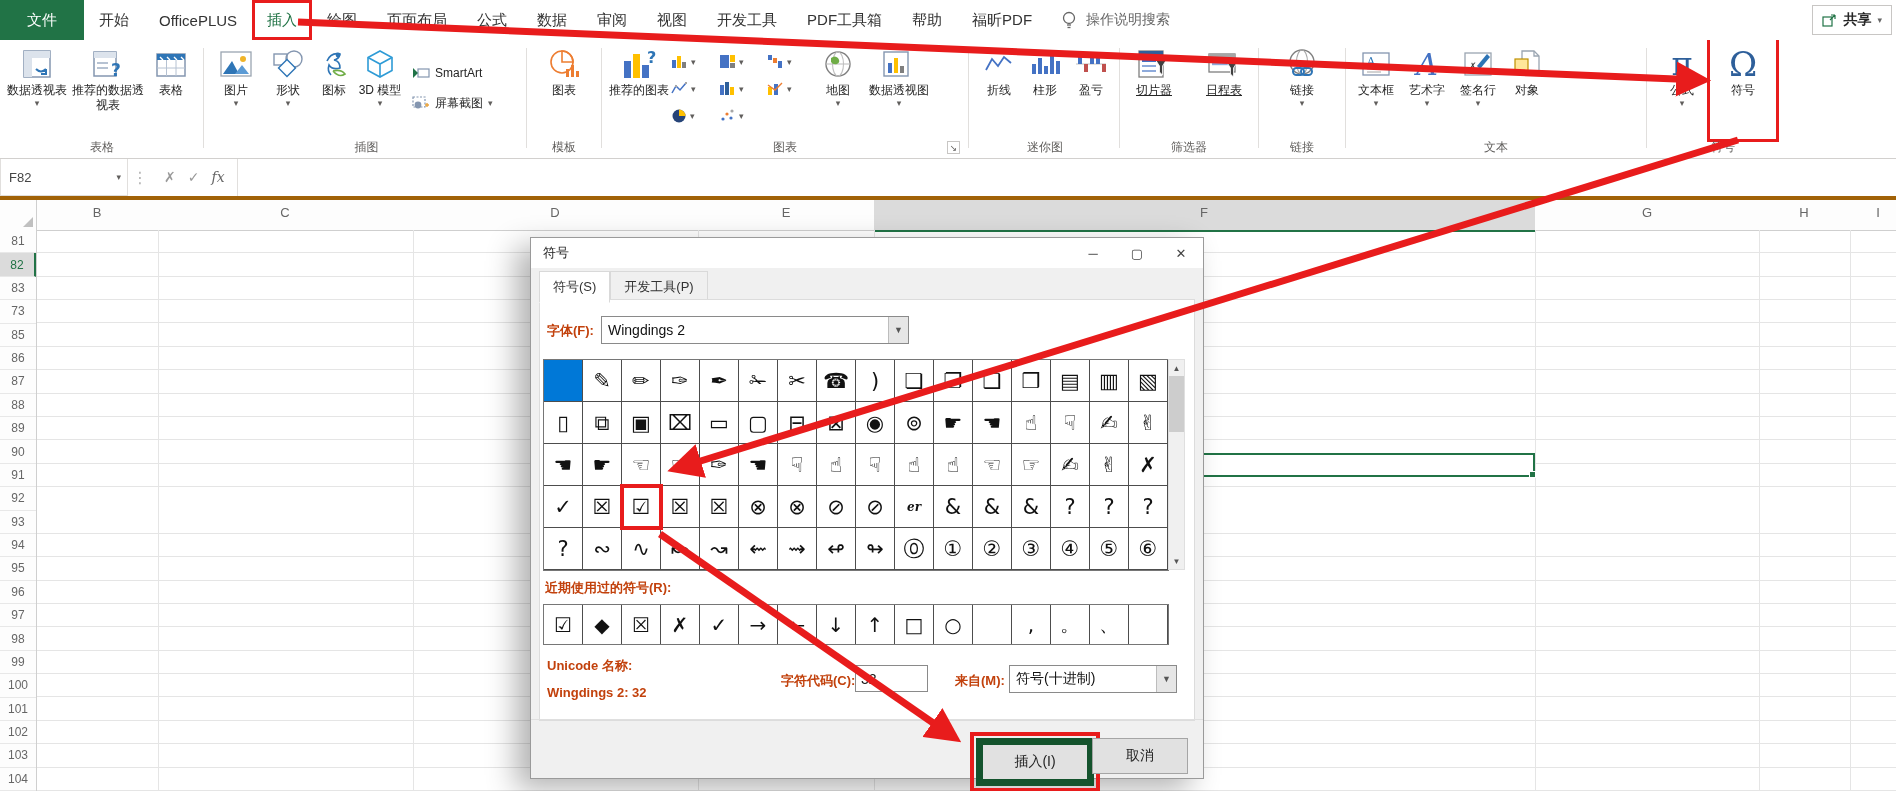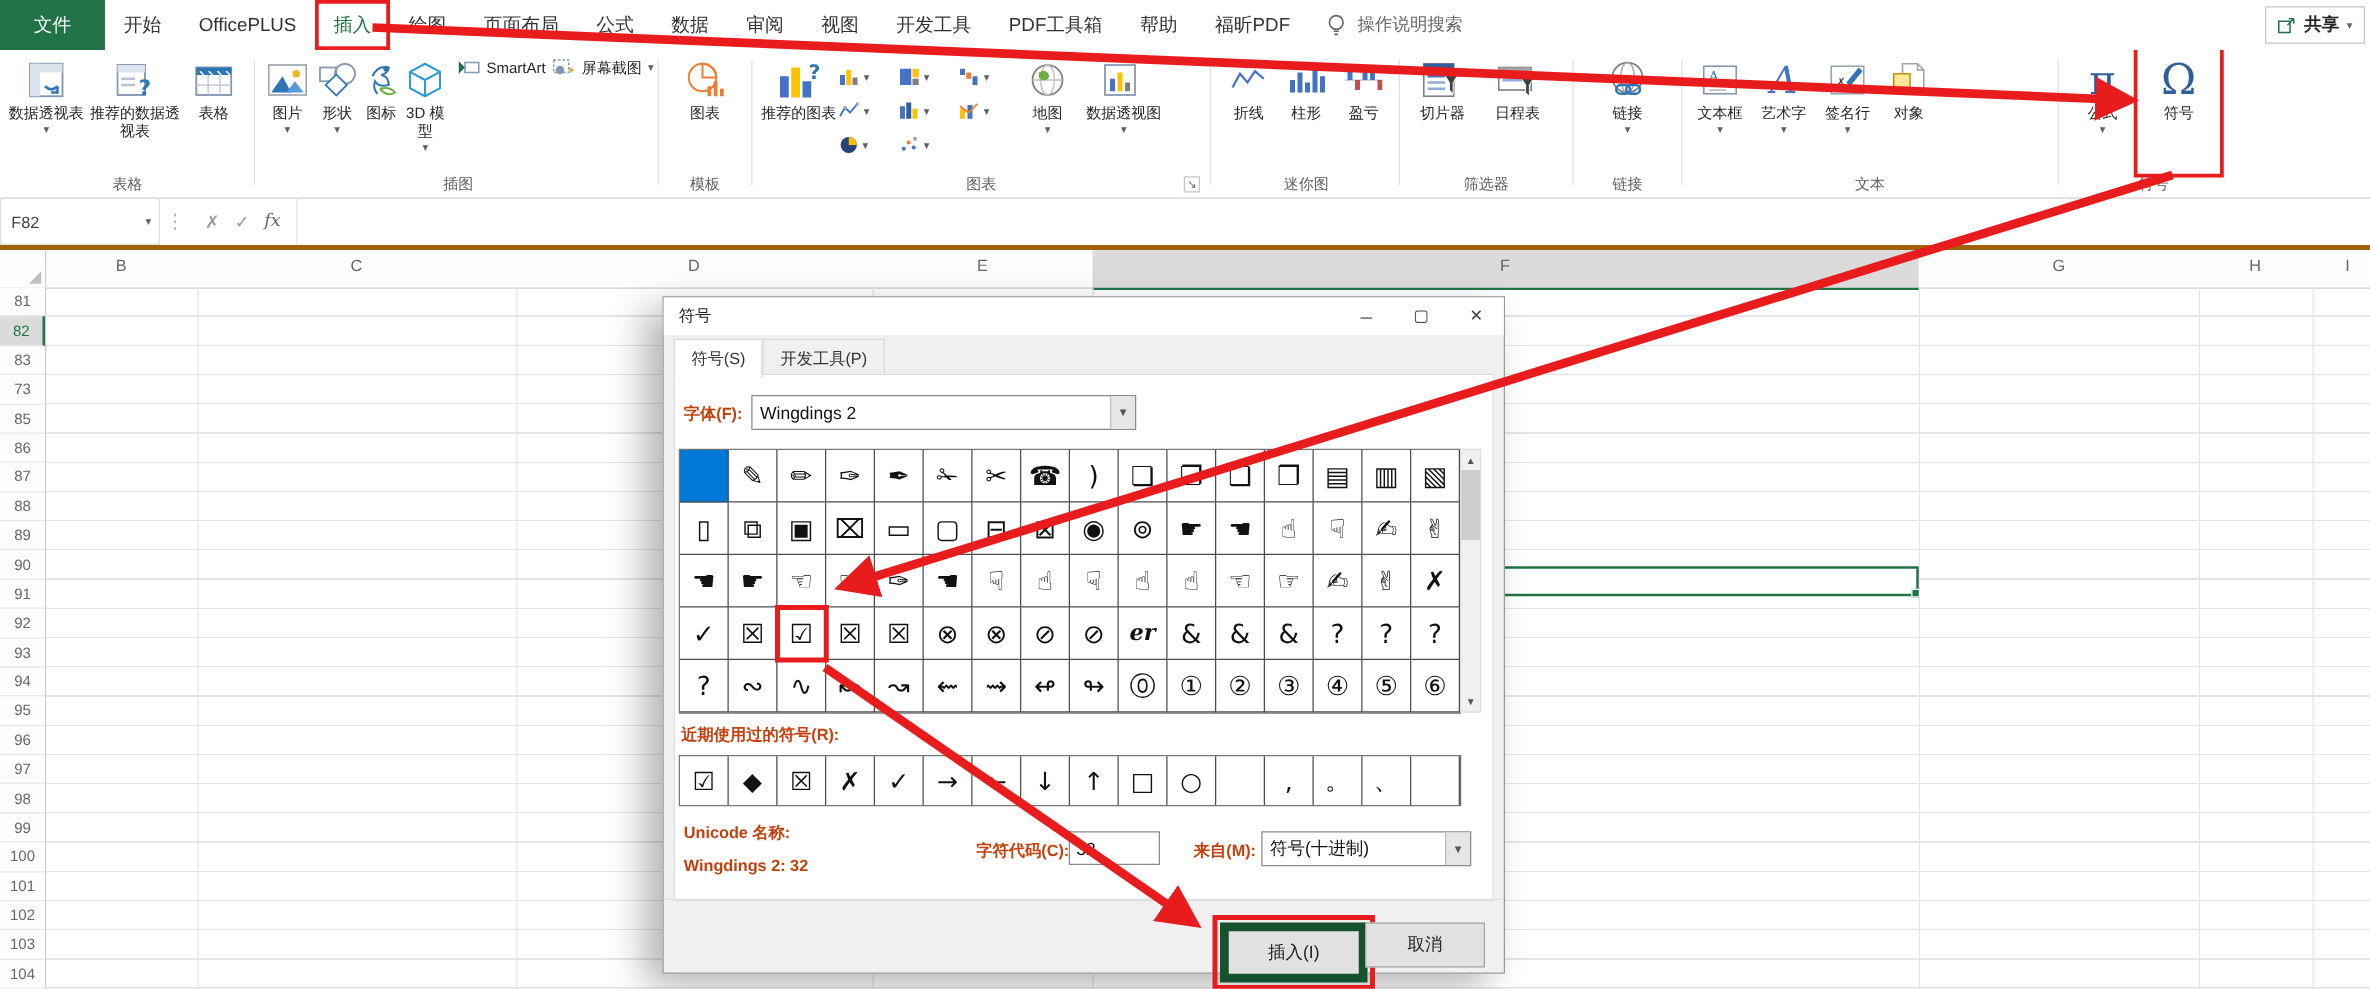--- a/index.html
+++ b/index.html
@@ -69,21 +69,21 @@
   .dlabel{position:absolute;color:#c2410c;font-weight:bold;}
   .combo{position:absolute;background:#fff;border:1px solid #8a8a8a;display:flex;align-items:center;padding-left:6px;font-size:14px;color:#111;}
   .combo .arr{position:absolute;right:0;top:0;bottom:0;width:19px;background:#e6e6e6;border-left:1px solid #bdbdbd;
               display:flex;align-items:center;justify-content:center;font-size:9px;color:#555;}
   #symgrid{position:absolute;left:12px;top:121px;display:grid;grid-template-columns:repeat(16,39px);grid-auto-rows:42px;
            border:1px solid #767676;background:#fff;}
   .sym{border-right:1px solid #4d4d4d;border-bottom:1px solid #4d4d4d;display:flex;align-items:center;justify-content:center;
        font-size:21px;color:#111;font-family:"DejaVu Sans",sans-serif;position:relative;}
   .sym.sel{background:#0078d7;}
   .sym.boxed{outline:4px solid #e81c1c;outline-offset:-2px;z-index:2;}
-  .sym.script{font-family:"DejaVu Serif",serif;font-style:italic;font-weight:bold;font-size:18px;}
+  .sym.script{font-family:"DejaVu Serif",serif;font-style:italic;font-weight:bold;font-size:12px;}
   .dscroll{position:absolute;left:637px;top:121px;width:17px;height:211px;background:#f0f0f0;border:1px solid #dfdfdf;box-sizing:border-box;}
   .dscroll .sarr{height:16px;display:flex;align-items:center;justify-content:center;font-size:8px;color:#555;}
   .dscroll .thumb{position:absolute;top:16px;left:0;right:0;height:56px;background:#cdcdcd;}
   .dscroll .sarr.down{position:absolute;bottom:0;left:0;right:0;}
   #recentrow{position:absolute;left:12px;top:366px;display:grid;grid-template-columns:repeat(16,39px);grid-auto-rows:39px;
              border:1px solid #767676;background:#fff;}
   .rsym{border-right:1px solid #4d4d4d;display:flex;align-items:center;justify-content:center;font-size:20px;color:#111;
         font-family:"DejaVu Sans",sans-serif;}
   .dinput{position:absolute;background:#fff;border:1px solid #8a8a8a;font-size:14px;padding-left:5px;display:flex;align-items:center;color:#111;}
   .dsep{position:absolute;left:0;right:0;top:481px;height:1px;background:#dfdfdf;}
@@ -232,21 +232,21 @@
       <div class="bb" style="width:52px;">
         <span class="ic">
           <svg class="icsvg" width="30" height="30">
               <path d="M15 2 27 8.5 27 21.5 15 28 3 21.5 3 8.5 Z" fill="none" stroke="#2e9bd6" stroke-width="1.6"></path>
               <path d="M3 8.5 15 15 27 8.5 M15 15 15 28" fill="none" stroke="#2e9bd6" stroke-width="1.6"></path>
             </svg>
         </span>
         <span>3D 模型</span>
         <span class="car">▾</span>
       </div>
-      <div style="display:flex;flex-direction:row;justify-content:center;height:92px;gap:6px;padding-left:6px;">
+      <div style="display:flex;flex-direction:column;justify-content:center;height:92px;gap:6px;padding-left:6px;">
         <div class="sb">
           <svg width="18" height="14">
               <rect x="6" y="3" width="11" height="8" fill="none" stroke="#8496b0" stroke-width="1.2"></rect>
               <path d="M1 12 L6 7 1 2 Z" fill="#1f7246"></path>
             </svg>
           <span>SmartArt</span>
         </div>
         <div class="sb">
           <svg width="18" height="14">
               <rect x="1" y="1" width="12" height="10" fill="none" stroke="#8496b0" stroke-width="1.2" stroke-dasharray="2 1.5"></rect>
@@ -423,21 +423,21 @@
             </svg>
         </span>
         <span>盈亏</span>
       </div>
     </div>
     <div class="glabel">迷你图</div>
   </div>
   <div class="vsep" style="left:1119px;"></div>
 
   <div class="rgroup" style="left:1124px;width:130px;">
-    <div class="gbody" style="justify-content:flex-start;">
+    <div class="gbody" style="justify-content:space-between;text-decoration:underline;">
       <div class="bb" style="width:60px;">
         <span class="ic">
           <svg class="icsvg" width="32" height="30">
               <rect x="1" y="2" width="24" height="26" fill="none" stroke="#7f7f7f" stroke-width="1.3"></rect>
               <rect x="1" y="2" width="24" height="6" fill="#2e5f9a"></rect>
               <line x1="4" y1="12" x2="18" y2="12" stroke="#4472c4" stroke-width="2"></line>
               <line x1="4" y1="17" x2="18" y2="17" stroke="#8eaadb" stroke-width="2"></line>
               <line x1="4" y1="22" x2="18" y2="22" stroke="#8eaadb" stroke-width="2"></line>
               <path d="M17 10 L29 10 L24.5 17 L24.5 26 L21.5 23 L21.5 17 Z" fill="#404040" stroke="#fff" stroke-width="0.8"></path>
             </svg>

